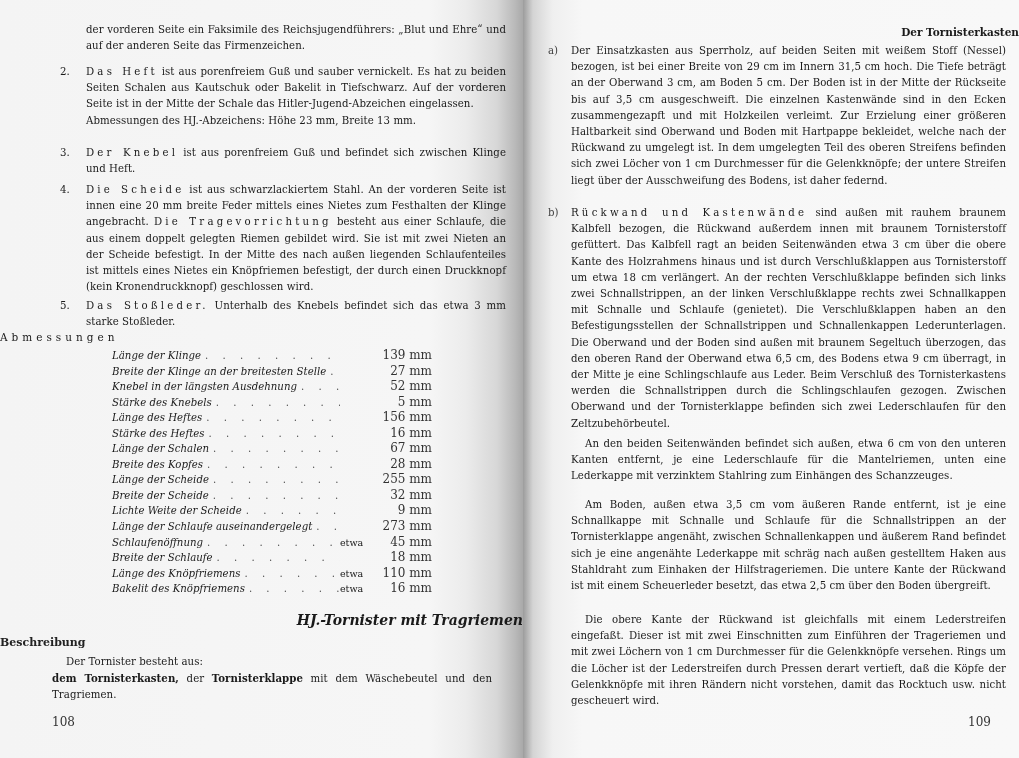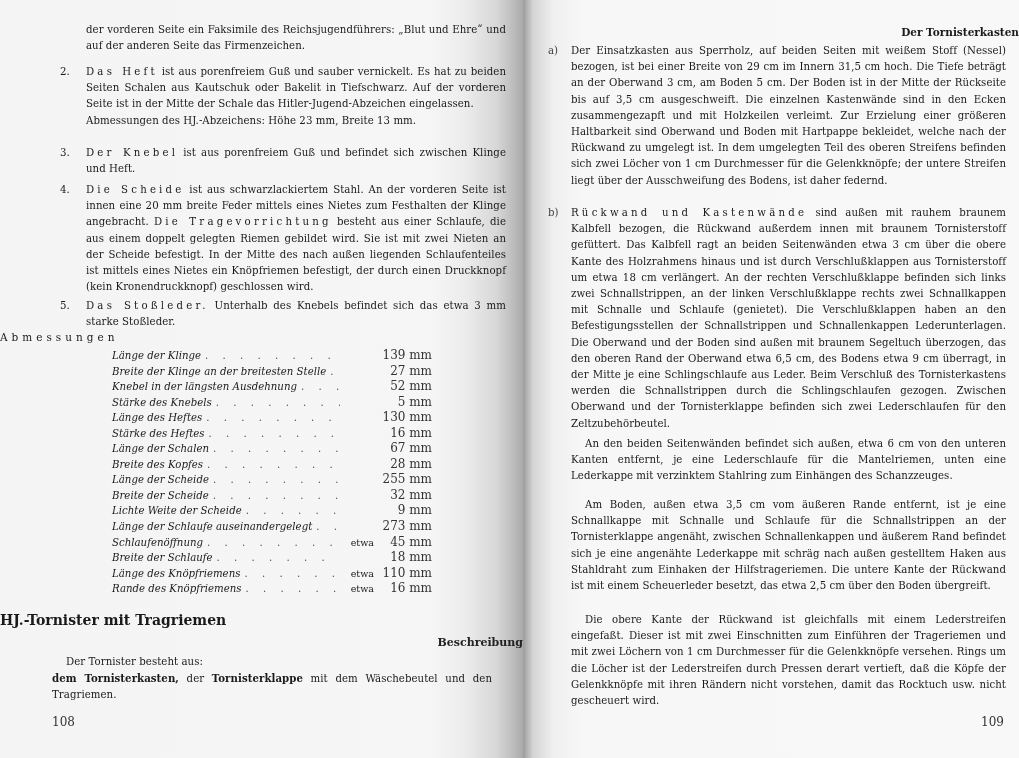--- a/index.html
+++ b/index.html
@@ -26,33 +26,33 @@
 
     
     .l-intro { position: absolute; left: 86px; top: 22px; width: 420px; }
     .l-item { position: absolute; width: 420px; left: 86px; }
     .l-item .n { position: absolute; left: -26px; top: 0; }
     .meas-title { position: absolute; left: 0; width: 523px; top: 331px; font-size: 10.5px; letter-spacing: 4px; }
     .meas-table { position: absolute; left: 112px; top: 348px; width: 320px; }
     .meas-row { display: flex; height: 15.55px; line-height: 15.55px; font-size: 10.2px; }
     .meas-label { white-space: nowrap; font-style: italic; }
     .meas-dots { flex: 1; overflow: hidden; white-space: nowrap; color: #555; letter-spacing: 5.5px; padding-left: 4px; }
-    .meas-qual { width: 34px; text-align: right; font-size: 9.5px; }
+    .meas-qual { width: 34px; text-align: left; font-size: 9.5px; }
     .meas-val { width: 58px; text-align: right; color: #333; font-size: 12px; }
-    .h-main { position: absolute; left: 0; width: 523px; top: 612px; text-align: left; font-size: 14px; font-weight: bold; }
-    .h-sub { position: absolute; left: 0; width: 523px; top: 636px; text-align: right; font-size: 11px; font-weight: bold; color: #222; }
+    .h-main { position: absolute; left: 0; width: 523px; top: 612px; text-align: right; font-size: 14px; font-weight: bold; font-style: italic; }
+    .h-sub { position: absolute; left: 0; width: 523px; top: 636px; text-align: left; font-size: 11px; font-weight: bold; color: #222; }
     .l-outro { position: absolute; left: 52px; top: 654px; width: 440px; }
     .pg-l { position: absolute; left: 52px; top: 715px; font-size: 12px; color: #333; }
 
     
     .r-heading { position: absolute; left: 0; width: 496px; top: 26px; text-align: right; font-size: 10.5px; font-weight: bold; }
     .r-item { position: absolute; left: 48px; width: 435px; }
     .r-item .n { position: absolute; left: -23px; top: 0; color: #444; }
     .r-par { position: absolute; left: 48px; width: 435px; text-indent: 14px; }
-    .pg-r { position: absolute; left: 458px; top: 715px; font-size: 12px; color: #333; }
+    .pg-r { position: absolute; left: 445px; top: 715px; font-size: 12px; color: #333; }
   </style>
 </head>
 <body>
 
 <div class="spread">
 
   <div class="page page-left">
     <p class="text just l-intro" style="margin:0">der vorderen Seite ein Faksimile des Reichsjugendführers: „Blut und Ehre“ und auf der anderen Seite das Firmenzeichen.</p>
 
     <div class="text just l-item" style="top:64px">
@@ -100,21 +100,21 @@
         <div class="meas-row">
           <span class="meas-label">Stärke des Knebels</span>
           <span class="meas-dots"> . . . . . . . . . . . . . . . . . . . . . . . . . . . . . . . . . . . . . . . .</span>
           <span class="meas-qual"></span>
           <span class="meas-val">5 mm</span>
         </div>
         <div class="meas-row">
           <span class="meas-label">Länge des Heftes</span>
           <span class="meas-dots"> . . . . . . . . . . . . . . . . . . . . . . . . . . . . . . . . . . . . . . . .</span>
           <span class="meas-qual"></span>
-          <span class="meas-val">130 mm</span>
+          <span class="meas-val">156 mm</span>
         </div>
         <div class="meas-row">
           <span class="meas-label">Stärke des Heftes</span>
           <span class="meas-dots"> . . . . . . . . . . . . . . . . . . . . . . . . . . . . . . . . . . . . . . . .</span>
           <span class="meas-qual"></span>
           <span class="meas-val">16 mm</span>
         </div>
         <div class="meas-row">
           <span class="meas-label">Länge der Schalen</span>
           <span class="meas-dots"> . . . . . . . . . . . . . . . . . . . . . . . . . . . . . . . . . . . . . . . .</span>
@@ -163,21 +163,21 @@
           <span class="meas-qual"></span>
           <span class="meas-val">18 mm</span>
         </div>
         <div class="meas-row">
           <span class="meas-label">Länge des Knöpfriemens</span>
           <span class="meas-dots"> . . . . . . . . . . . . . . . . . . . . . . . . . . . . . . . . . . . . . . . .</span>
           <span class="meas-qual">etwa</span>
           <span class="meas-val">110 mm</span>
         </div>
         <div class="meas-row">
-          <span class="meas-label">Rande des Knöpfriemens</span>
+          <span class="meas-label">Bakelit des Knöpfriemens</span>
           <span class="meas-dots"> . . . . . . . . . . . . . . . . . . . . . . . . . . . . . . . . . . . . . . . .</span>
           <span class="meas-qual">etwa</span>
           <span class="meas-val">16 mm</span>
         </div>
       </div>
 
     <div class="h-main">HJ.-Tornister mit Tragriemen</div>
     <div class="h-sub">Beschreibung</div>
 
     <div class="text l-outro">

